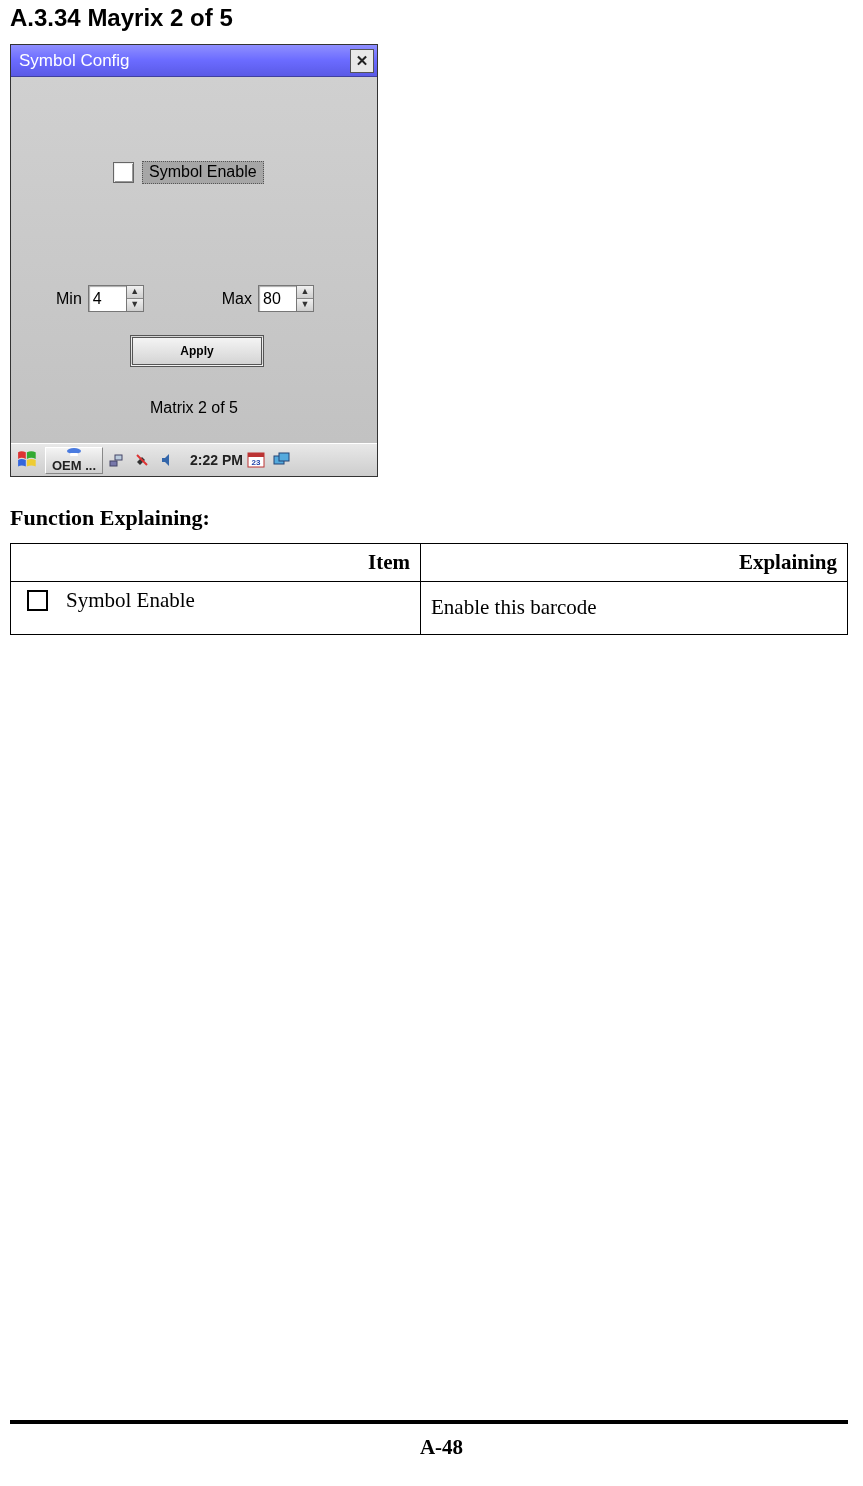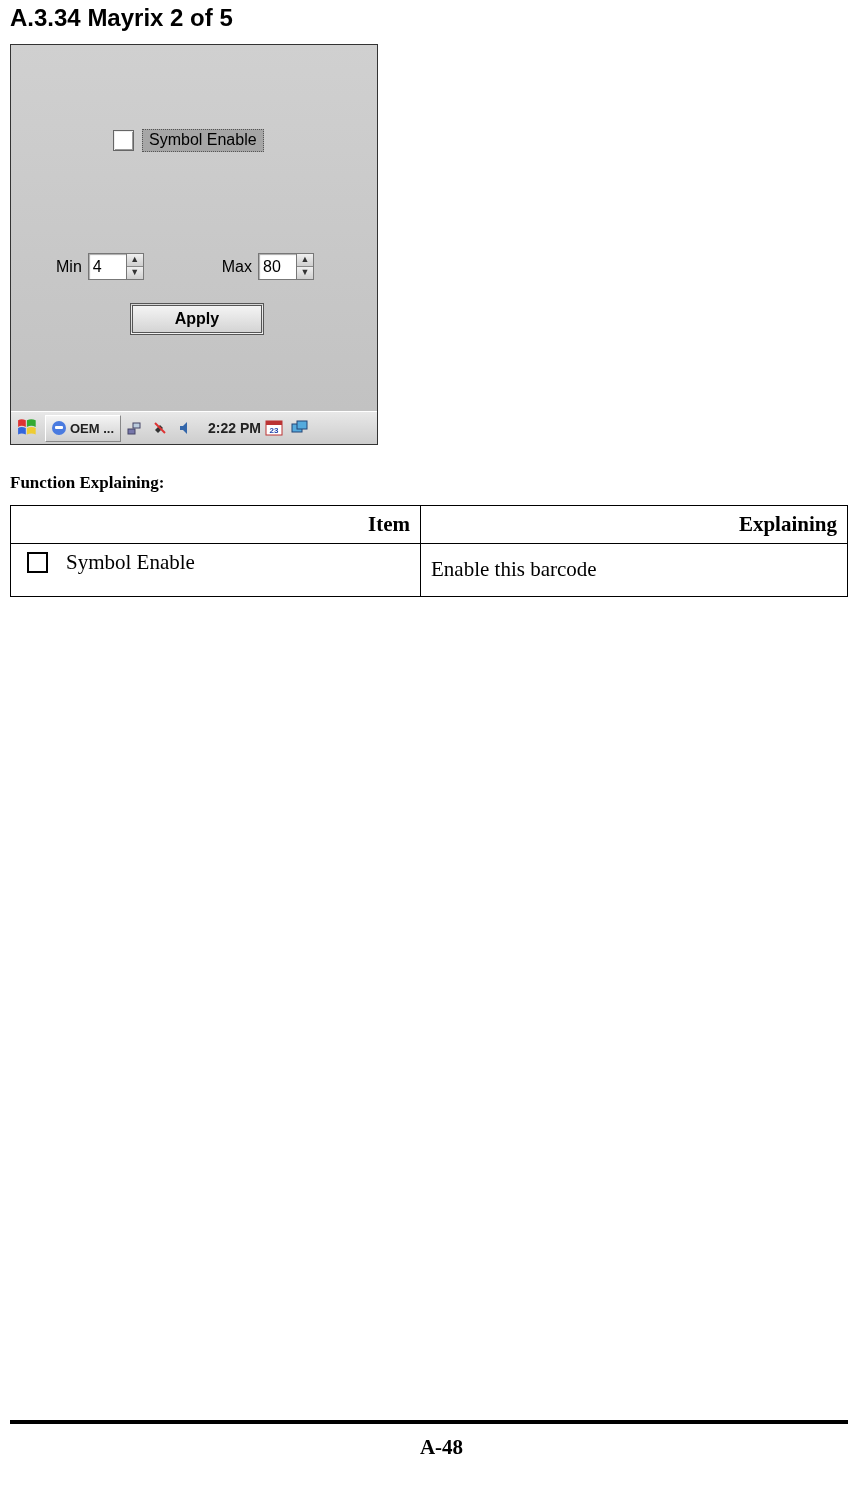--- a/index.html
+++ b/index.html
@@ -131,21 +131,21 @@
     .apply-btn {
       position: absolute;
       top: 258px;
       left: 119px;
       width: 134px;
       height: 32px;
       background: linear-gradient(#f4f4f4,#d4d4d4);
       border: 3px double #555;
       font-family: Tahoma, Arial, sans-serif;
       font-weight: bold;
-      font-size: 16px;
+      font-size: 12px;
       display: flex;
       align-items: center;
       justify-content: center;
     }
     .footer-label {
       position: absolute;
       top: 322px;
       width: 100%;
       text-align: center;
     }
@@ -175,20 +175,21 @@
       border-top-color: #fff;
       border-left-color: #fff;
       display: flex;
       align-items: center;
       padding: 0 6px;
       gap: 4px;
       font-family: Tahoma, Arial, sans-serif;
       font-size: 13px;
       font-weight: bold;
       color: #222;
+      flex-direction: column;
     }
     .oem-circle {
       width: 14px;
       height: 14px;
       border-radius: 50%;
       background: #4a7be0;
       display: inline-block;
       position: relative;
     }
     .oem-circle::after {
@@ -210,21 +211,21 @@
       font-size: 14px;
       font-weight: bold;
       color: #222;
       margin: 0 4px;
     }
 
     
     .func-heading {
       font-family: "Times New Roman", serif;
       font-weight: bold;
-      font-size: 17px;
+      font-size: 22px;
       margin-bottom: 12px;
     }
     table.explain {
       width: 838px;
       border-collapse: collapse;
       font-family: "Times New Roman", serif;
       font-size: 21px;
     }
     table.explain th, table.explain td {
       border: 1px solid #000;
@@ -273,20 +274,26 @@
     }
 
     table.explain col.col-item { width: 410px; }
   </style>
 </head>
 <body>
 
 <h2 class="section-heading">A.3.34 Mayrix 2 of 5</h2>
 
 <div class="device">
+  <div class="titlebar">
+    <span class="title">Symbol Config</span>
+    <div class="close-btn">
+      <span>✕</span>
+    </div>
+  </div>
 
   <div class="client">
     <div class="chk-row">
       <div class="chk"></div>
       <span class="chk-label">Symbol Enable</span>
     </div>
 
     <div class="minmax-row">
       <span class="lbl">Min</span>
       <div class="spin">
@@ -302,20 +309,21 @@
         <div class="val">80</div>
         <div class="arrows">
           <div class="arrow">▲</div>
           <div class="arrow">▼</div>
         </div>
       </div>
     </div>
 
     <div class="apply-btn">Apply</div>
 
+    <div class="footer-label">Matrix 2 of 5</div>
   </div>
 
   <div class="taskbar">
     <div class="start-flag">
       <svg viewBox="0 0 20 20">
         <path d="M1 3 Q4 1 8 3 L8 9 Q4 7 1 9 Z" fill="#d33"></path>
         <path d="M9 3 Q13 1 17 3 L17 9 Q13 7 9 9 Z" fill="#3a3"></path>
         <path d="M1 10 Q4 8 8 10 L8 16 Q4 14 1 16 Z" fill="#36d"></path>
         <path d="M9 10 Q13 8 17 10 L17 16 Q13 14 9 16 Z" fill="#ec3"></path>
       </svg>

